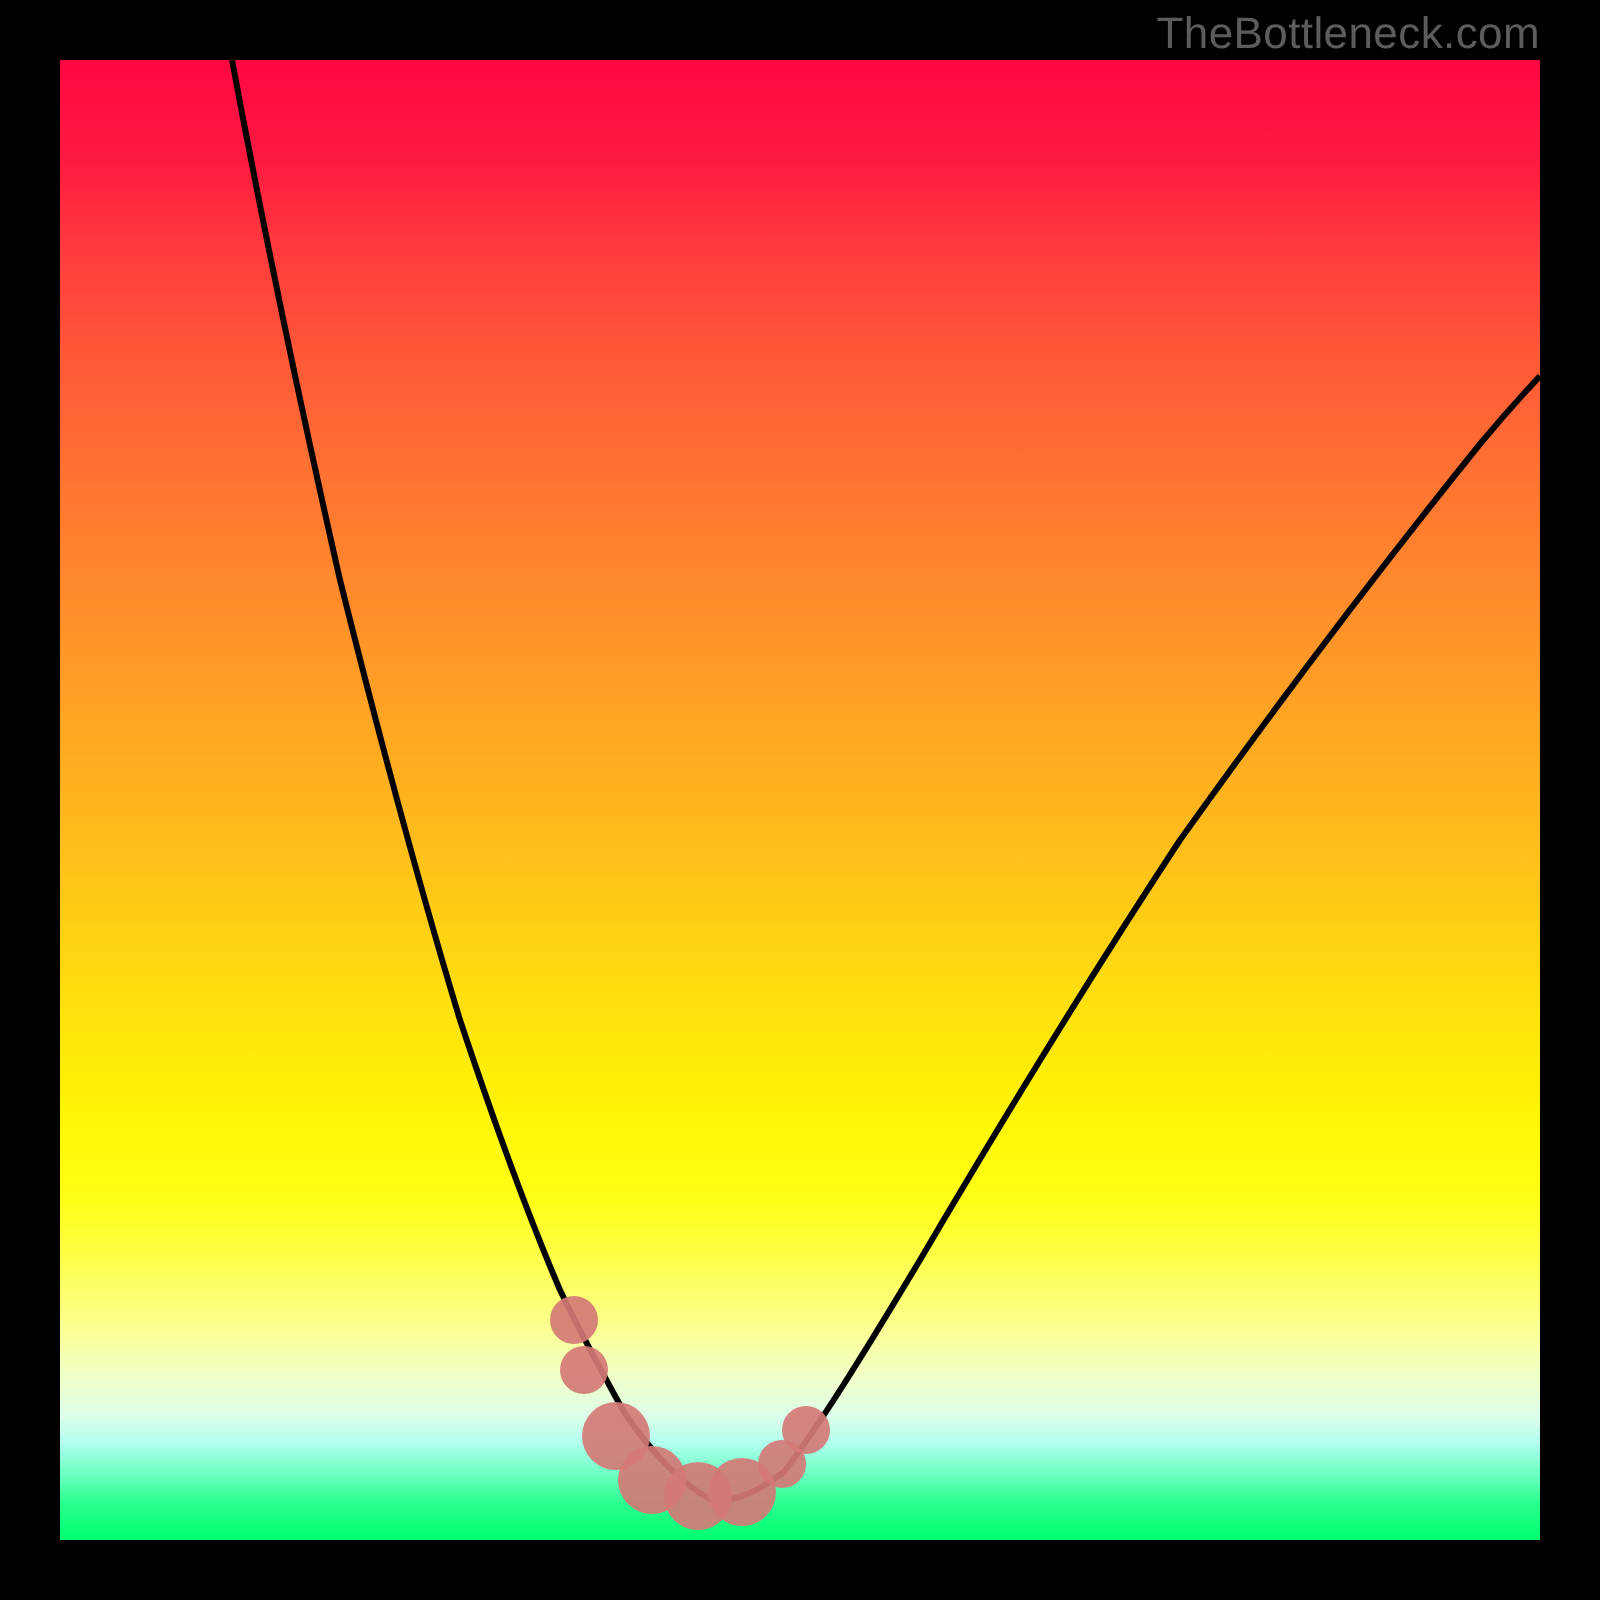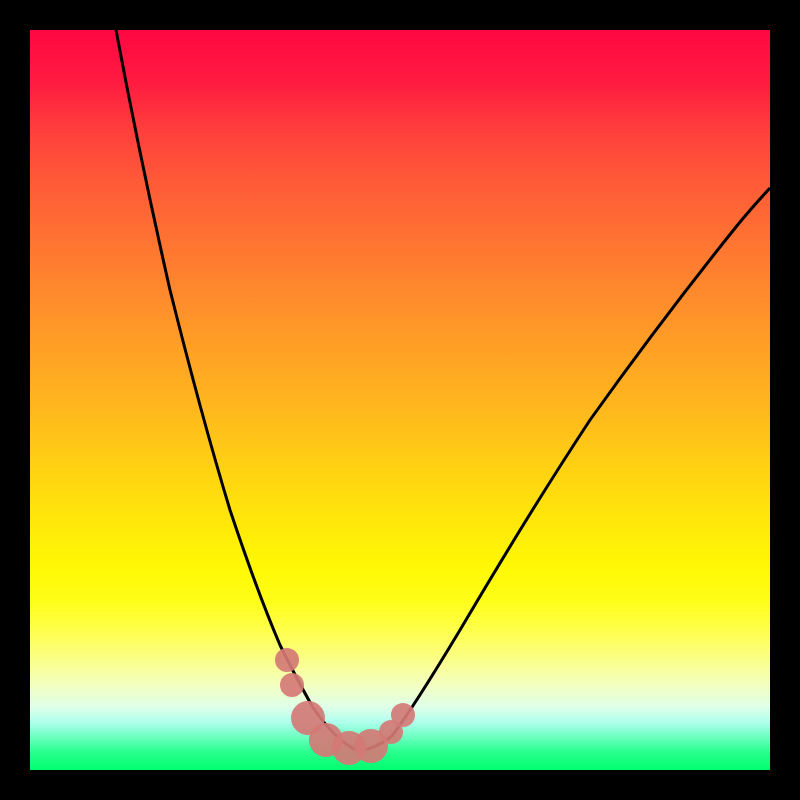--- a/index.html
+++ b/index.html
@@ -65,20 +65,21 @@
     font-size: 22px;
     font-weight: 400;
     letter-spacing: 0.2px;
   }
 </style>
 </head>
 <body>
 
 <div class="frame">
 
+  <div class="watermark">TheBottleneck.com</div>
 
   <div class="plot-area">
     <div class="gradient-bg"></div>
 
     <svg class="curve-svg" viewBox="0 0 740 740" preserveAspectRatio="none">
       <path d="M 86 0
                C 100 75, 120 172, 140 260
                C 160 340, 180 414, 200 480
                C 220 540, 235 580, 250 615
                C 262 640, 272 658, 282 676

